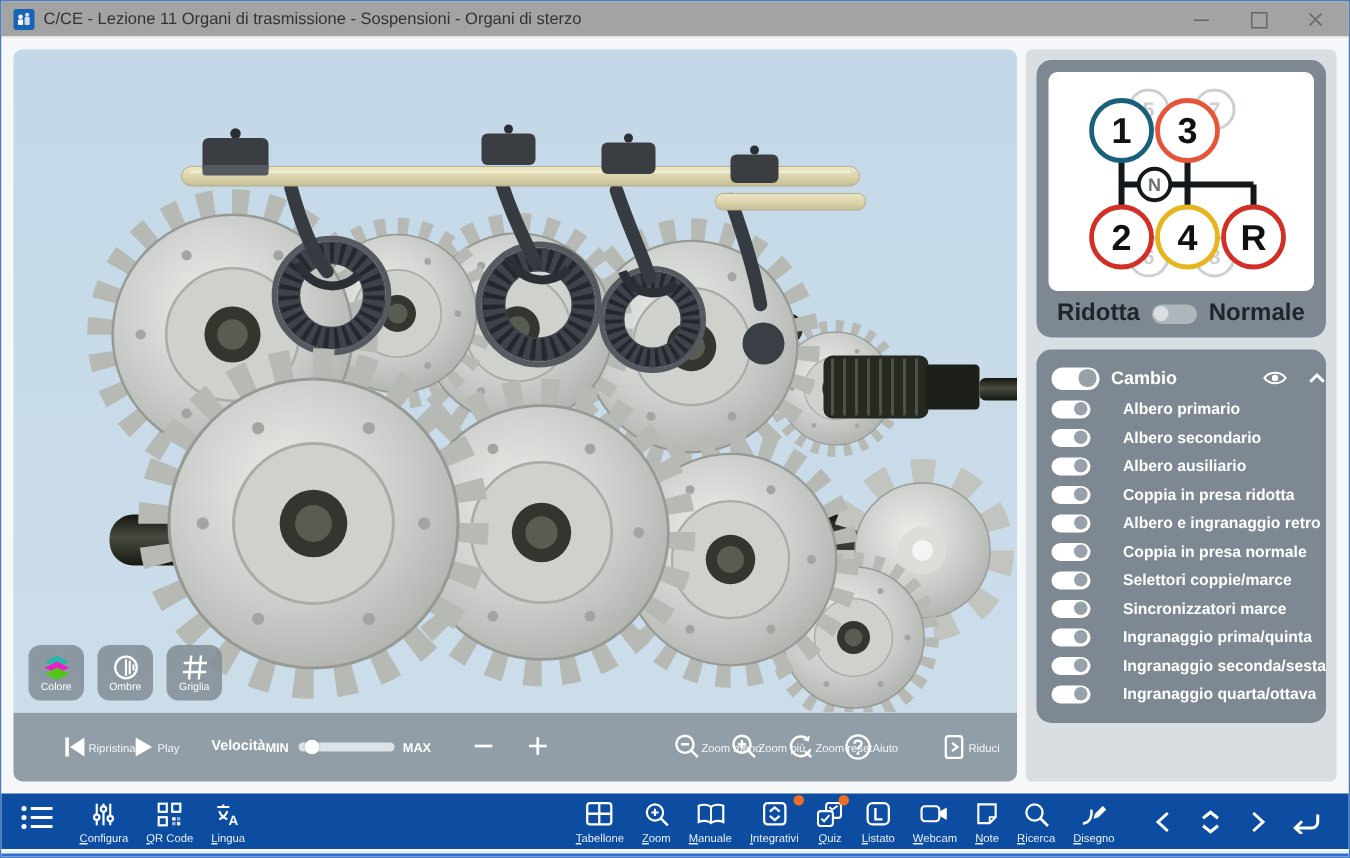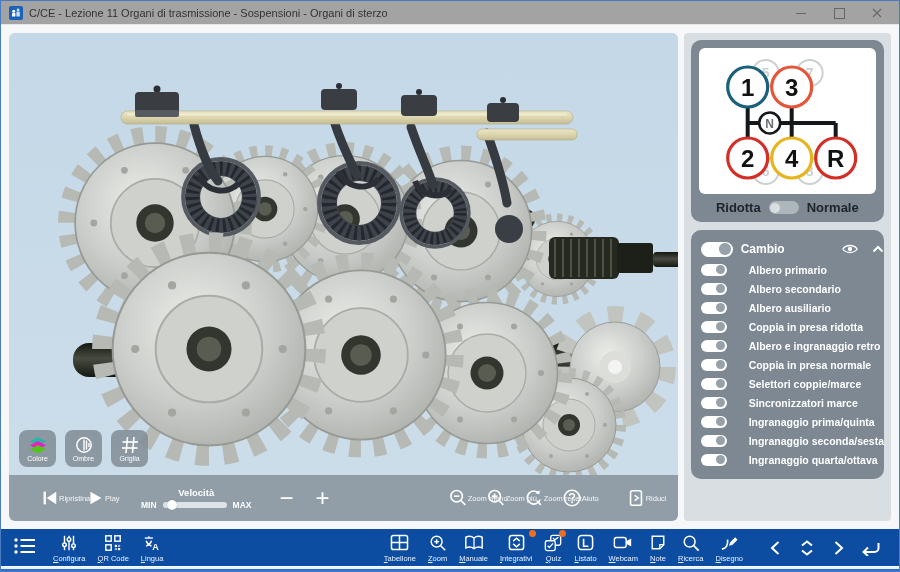--- a/index.html
+++ b/index.html
@@ -26,41 +26,41 @@
   .vp-buttons { position:absolute; left:10px; bottom:8px; display:flex; gap:9px; }
   .vp-btn { width:37px; height:37px; background:rgba(128,140,149,.85); border-radius:8px; display:flex; flex-direction:column; align-items:center; justify-content:center; cursor:pointer; }
   .vp-btn .ic { height:20px; display:flex; align-items:center; justify-content:center; }
   .vp-btn .lb { font-size:7px; color:#fff; margin-top:0px; }
 
   
   .controlbar { height:46px; background:#919ea7; border-radius:0 0 6px 6px; display:flex; align-items:center; padding:0 14px 0 30px; color:#fff; }
   .ctrl-item { width:46px; display:flex; flex-direction:row; align-items:center; cursor:pointer; }
   .ctrl-item .ic { height:24px; display:flex; align-items:center; justify-content:center; }
   .ctrl-item .lb { font-size:7.5px; color:#f4f6f8; margin-top:1px; white-space:nowrap; }
-  .vel-block { margin-left:10px; display:flex; flex-direction:column; align-items:center; }
+  .vel-block { margin-left:10px; display:flex; align-items:center; }
   .vel-label { font-size:9.5px; font-weight:bold; color:#fff; margin-bottom:2px; }
   .vel-row { display:flex; align-items:center; gap:6px; }
   .minmax { font-size:8.5px; font-weight:bold; color:#fff; }
   .slider { width:64px; height:6px; background:#dde3e7; border-radius:3px; position:relative; cursor:pointer; }
   .slider .knob { position:absolute; left:4px; top:-2px; width:10px; height:10px; border-radius:50%; background:#fdfefe; box-shadow:0 0 1px rgba(0,0,0,.4); }
   .stepper { font-size:24px; font-weight:300; color:#fff; cursor:pointer; line-height:20px; }
   .minus { margin-left:28px; }
   .plus { margin-left:22px; }
   .ctrl-right { margin-left:auto; display:flex; align-items:center;justify-content:space-between; }
   .ctrl-right .ctrl-item { width:38px; }
   .ctrl-item.riduci { margin-left:26px; }
 
   
   .side-col { flex:1; background:#d8dee2; border-radius:4px; padding:7px; display:flex; flex-direction:column; }
   .card { background:#7d8893; border-radius:10px; }
   .shift-card { padding:8px 8px 7px 8px; }
   .shift-box { background:#fff; border-radius:6px; height:146px; overflow:hidden; }
   .shift-box svg { display:block; }
   .ridotta-row { display:flex; align-items:center; justify-content:center; gap:8px; margin-top:6px; }
-  .ridotta-row .tlabel { font-size:13px; font-weight:bold; color:#20252a; }
+  .ridotta-row .tlabel { font-size:16px; font-weight:bold; color:#20252a; }
   .range-toggle { width:30px; height:13px; border-radius:7px; background:#aeb6bc; position:relative; cursor:pointer; }
   .range-toggle::after { content:""; position:absolute; left:1.5px; top:1.5px; width:10px; height:10px; border-radius:50%; background:#d9dee1; }
 
   .layers-card { margin-top:8px; padding:8px 0 10px 10px; }
   .layers-header { display:flex; align-items:center; gap:8px; height:22px; }
   .tgl { width:26px; height:12px; border-radius:7px; background:#fff; position:relative; flex:0 0 auto; cursor:pointer; }
   .tgl::after { content:""; position:absolute; right:1.5px; top:1.5px; width:9px; height:9px; border-radius:50%; background:#97a1a9; }
   .tgl.big { width:32px; height:15px; border-radius:8px; }
   .tgl.big::after { width:11.5px; height:11.5px; top:1.7px; right:2px; }
   .layers-header .hlabel { font-size:12px; font-weight:bold; color:#fff; }

